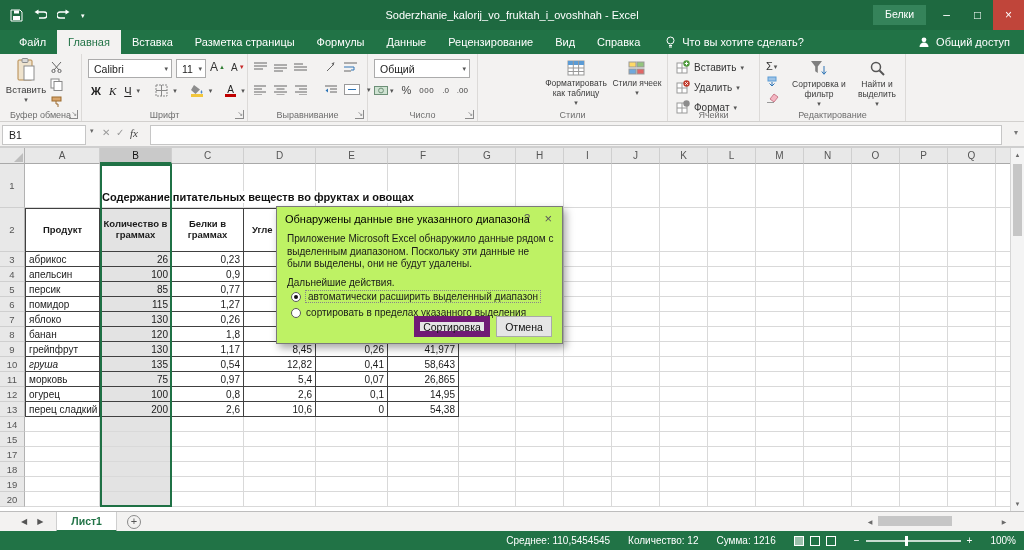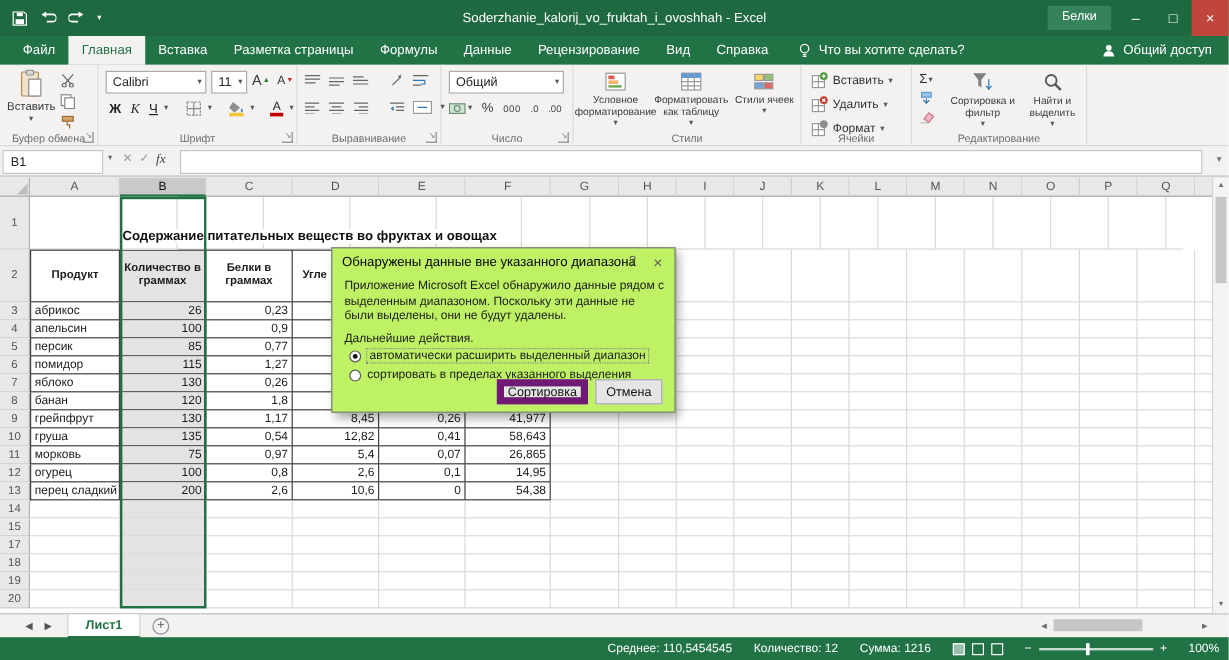--- a/index.html
+++ b/index.html
@@ -368,30 +368,20 @@
         <span class="mini" style="font-size:11px;color:#444;">%</span>
         <span class="mini" style="font-size:8px;color:#444;letter-spacing:0.5px;">000</span>
         <span class="mini" style="font-size:8px;color:#444;">.0</span>
         <span class="mini" style="font-size:8px;color:#444;">.00</span>
       </div>
       <div class="glabel">Число</div>
       <div class="launcher">↘</div>
     </div>
 
     <div class="grp" style="left:478px;width:190px;">
-      <div class="bigv" style="left:4px;top:6px;width:62px;font-size:8.5px;">
-        <svg width="18" height="16" viewBox="0 0 18 16">
-            <rect x="1" y="1" width="16" height="14" fill="#fff" stroke="#999"></rect>
-            <rect x="3" y="3" width="5" height="3" fill="#e2574c"></rect>
-            <rect x="3" y="7" width="8" height="3" fill="#f6b26b"></rect>
-            <rect x="3" y="11" width="11" height="2" fill="#6aa84f"></rect>
-          </svg>
-        <span class="lbl">Условное форматирование</span>
-        <span class="dd">▾</span>
-      </div>
       <div class="bigv" style="left:66px;top:6px;width:64px;font-size:8.5px;">
         <svg width="18" height="16" viewBox="0 0 18 16">
             <rect x="1" y="1" width="16" height="14" fill="#fff" stroke="#999"></rect>
             <rect x="1" y="1" width="16" height="4" fill="#5b9bd5"></rect>
             <line x1="6.3" y1="1" x2="6.3" y2="15" stroke="#999"></line>
             <line x1="11.6" y1="1" x2="11.6" y2="15" stroke="#999"></line>
             <line x1="1" y1="8" x2="17" y2="8" stroke="#999"></line>
             <line x1="1" y1="11.5" x2="17" y2="11.5" stroke="#999"></line>
           </svg>
         <span class="lbl">Форматировать как таблицу</span>
@@ -516,21 +506,21 @@
         <div class="gh" style="width: 48px;">M</div>
         <div class="gh" style="width: 48px;">N</div>
         <div class="gh" style="width: 48px;">O</div>
         <div class="gh" style="width: 48px;">P</div>
         <div class="gh" style="width: 48px;">Q</div>
         <div class="gh gfill"></div>
       </div>
       <div class="grow" style="height: 44px;">
         <div class="grh">1</div>
         <div class="gc" style="width: 75px;"></div>
-        <div class="gc b1" style="width: 48px;">
+        <div class="gc b1" style="width: 72px;">
           <div class="titlespan">Содержание питательных веществ во фруктах и овощах</div>
         </div>
         <div class="gc" style="width: 72px;"></div>
         <div class="gc" style="width: 72px;"></div>
         <div class="gc" style="width: 72px;"></div>
         <div class="gc" style="width: 71px;"></div>
         <div class="gc" style="width: 57px;"></div>
         <div class="gc" style="width: 48px;"></div>
         <div class="gc" style="width: 48px;"></div>
         <div class="gc" style="width: 48px;"></div>
@@ -706,21 +696,21 @@
         <div class="gc" style="width: 48px;"></div>
         <div class="gc" style="width: 48px;"></div>
         <div class="gc" style="width: 48px;"></div>
         <div class="gc" style="width: 48px;"></div>
         <div class="gc" style="width: 48px;"></div>
         <div class="gc" style="width: 48px;"></div>
         <div class="gc gfill"></div>
       </div>
       <div class="grow" style="height: 15px;">
         <div class="grh">10</div>
-        <div class="gc tb tbl al" style="width: 75px;">груша</div>
+        <div class="gc tb tbl al" style="width: 75px; font-style: italic;">груша</div>
         <div class="gc tb selc ar" style="width: 72px;">135</div>
         <div class="gc tb ar" style="width: 72px;">0,54</div>
         <div class="gc tb ar" style="width: 72px;">12,82</div>
         <div class="gc tb ar" style="width: 72px;">0,41</div>
         <div class="gc tb ar" style="width: 71px;">58,643</div>
         <div class="gc" style="width: 57px;"></div>
         <div class="gc" style="width: 48px;"></div>
         <div class="gc" style="width: 48px;"></div>
         <div class="gc" style="width: 48px;"></div>
         <div class="gc" style="width: 48px;"></div>

